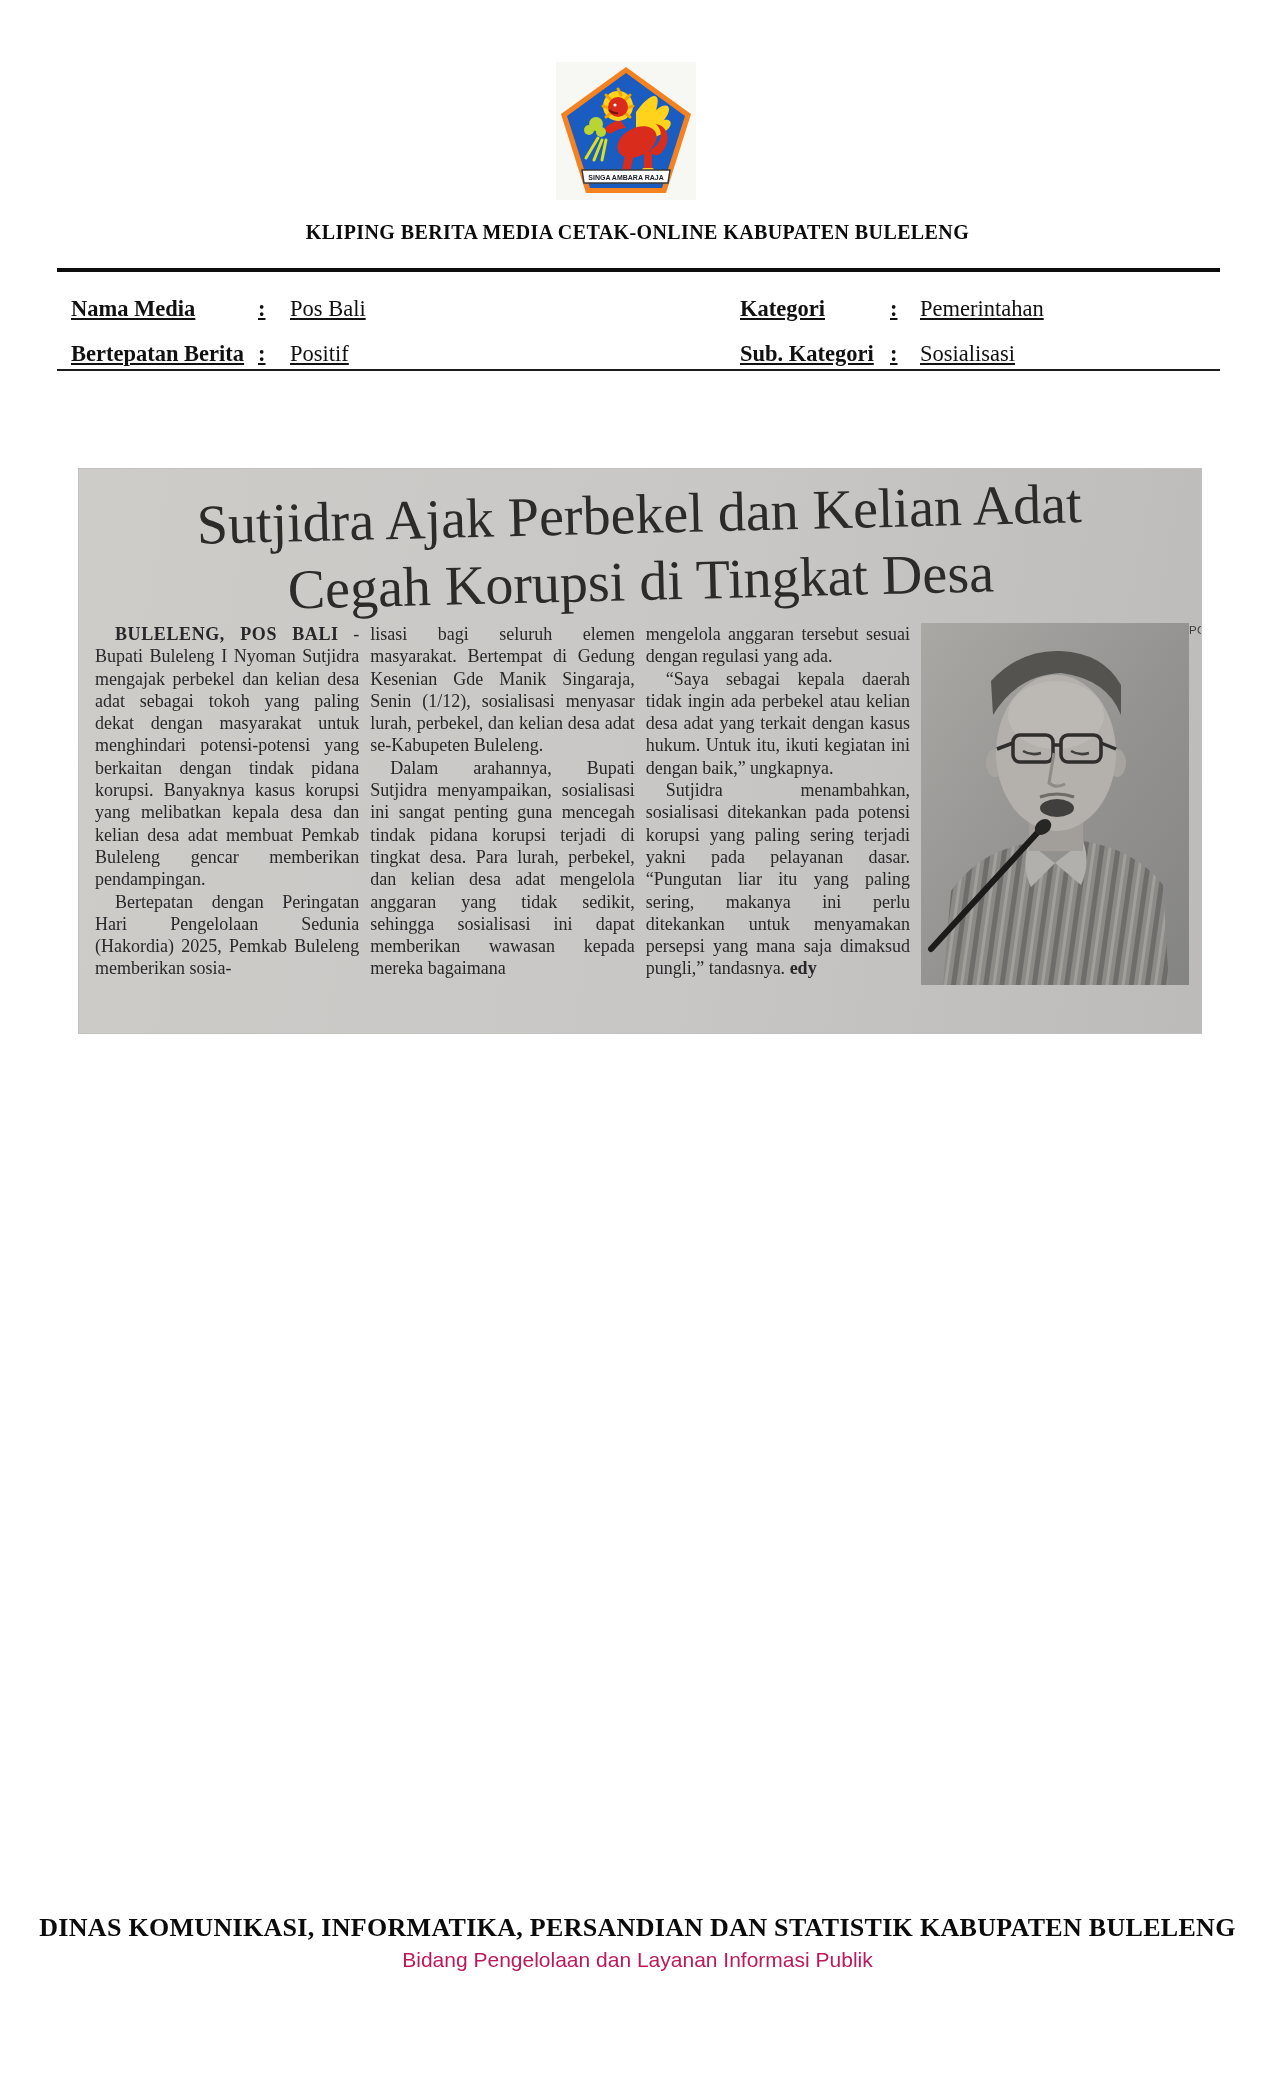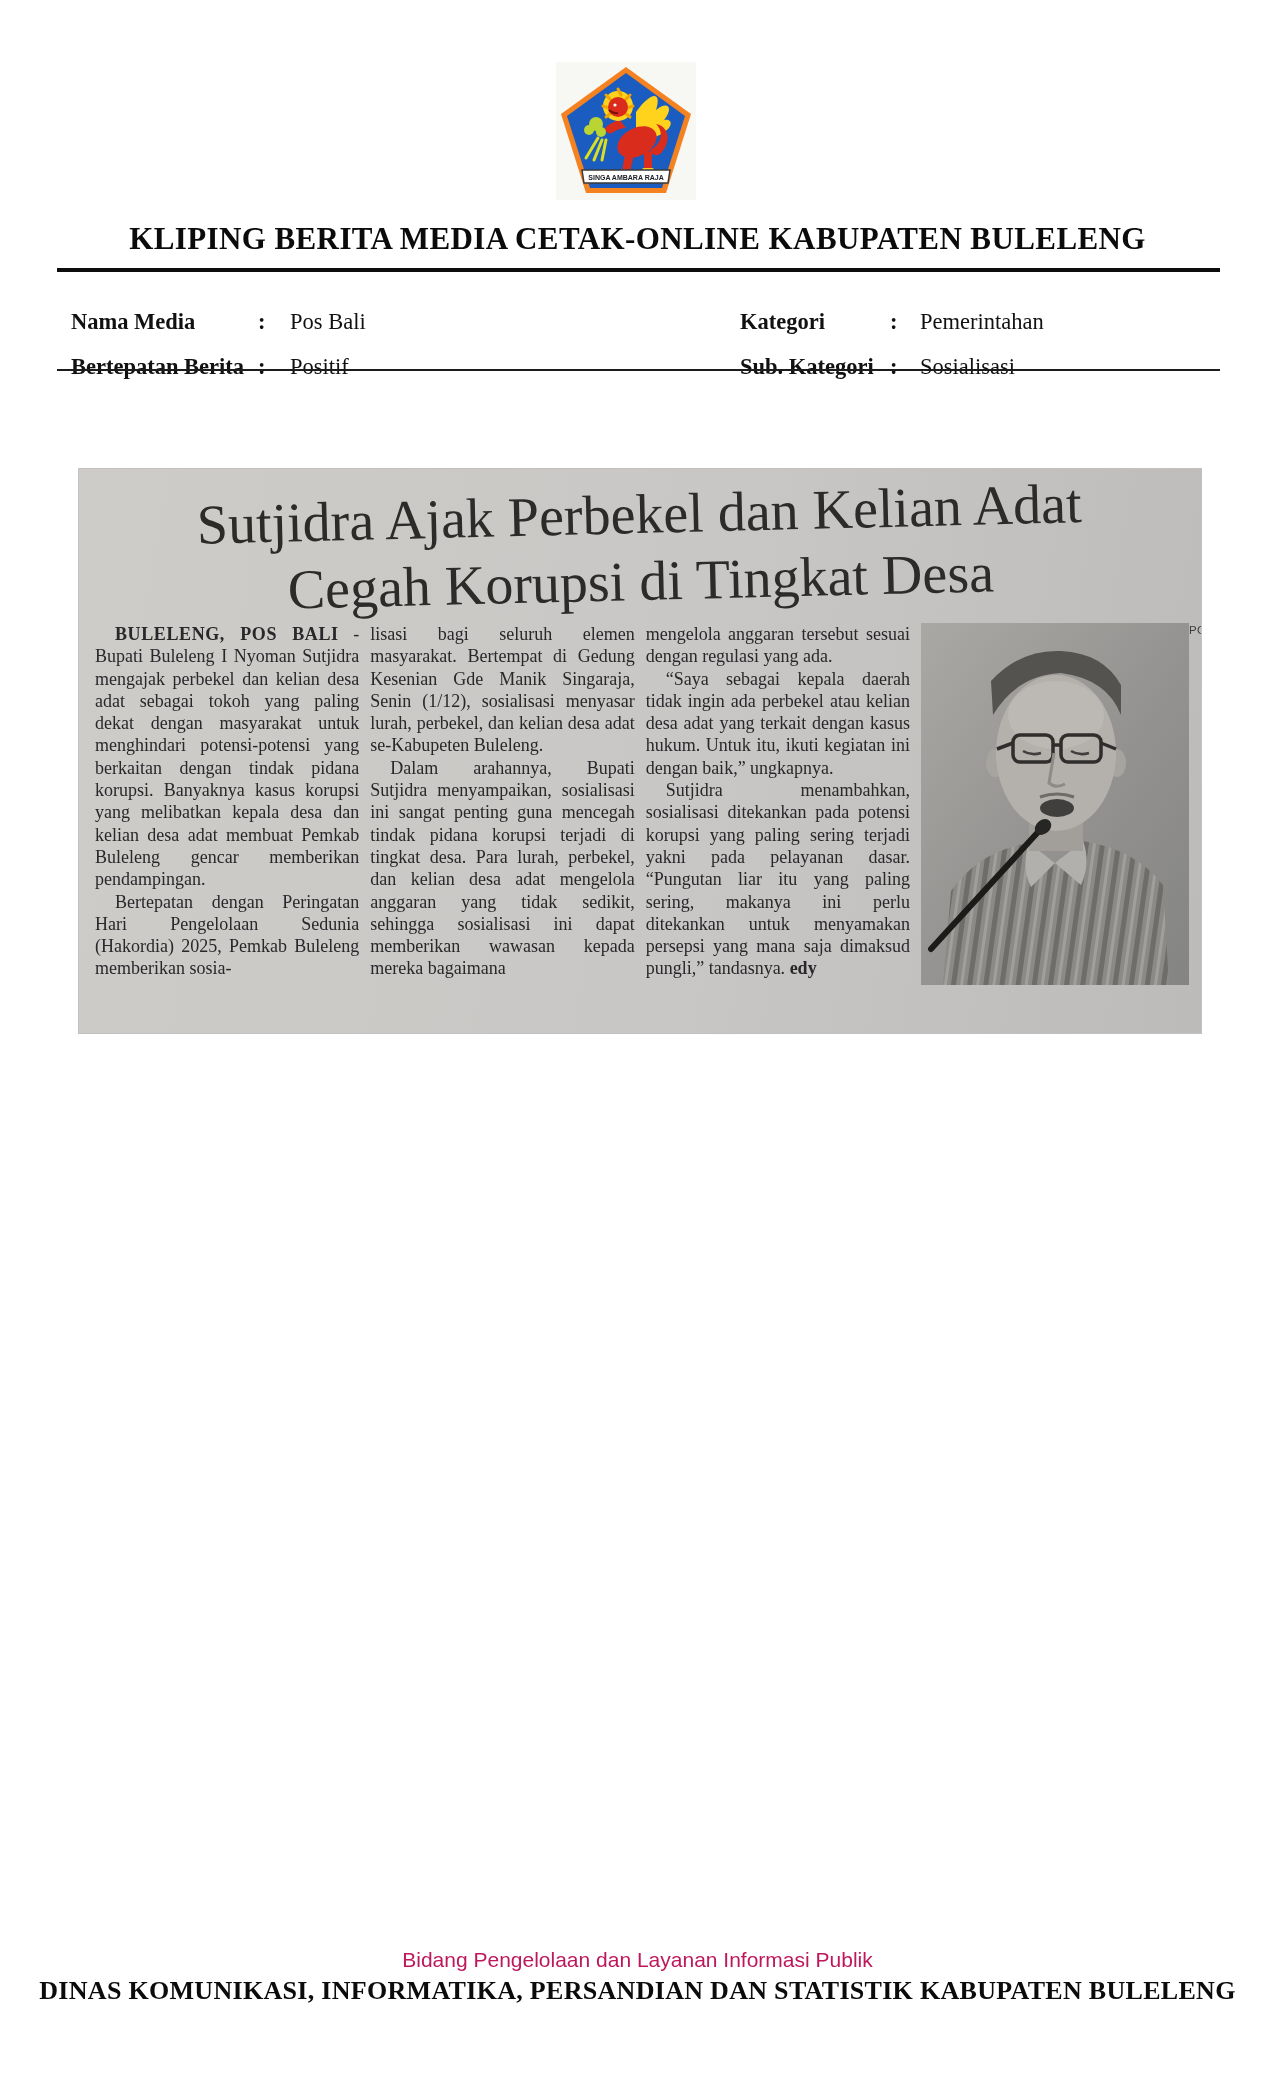--- a/index.html
+++ b/index.html
@@ -7,26 +7,26 @@
     width:1275px;height:2100px;position:relative;background:#ffffff;
     font-family:"Liberation Serif", serif;color:#111;overflow:hidden;
   }
   
   .logo-box{
     position:absolute;left:556px;top:62px;width:140px;height:138px;
     background:#f7f7f4;
   }
   .doc-title{
     position:absolute;top:221px;left:0;width:100%;text-align:center;
-    font-size:31px;font-weight:bold;letter-spacing:.4px;color:#0b0b0b;
+    font-size:20px;font-weight:bold;letter-spacing:.4px;color:#0b0b0b;
     white-space:nowrap;
   }
   .rule-thick{position:absolute;top:268px;left:57px;width:1163px;height:4px;background:#0d0d0d;}
   .rule-thin {position:absolute;top:369px;left:57px;width:1163px;height:2px;background:#1c1c1c;}
-  .meta{position:absolute;left:57px;top:299px;width:1163px;font-size:22.5px;}
+  .meta{position:absolute;left:57px;top:286px;width:1163px;font-size:22.5px;text-decoration:underline;}
   .meta-row{display:flex;align-items:center;height:45px;padding-left:14px;}
   .cell-l{display:flex;width:669px;}
   .cell-r{display:flex;}
   .m-lbl{font-weight:bold;width:187px;}
   .m-sep{width:32px;font-weight:bold;}
   .m-lbl-r{font-weight:bold;width:150px;}
   .m-sep-r{width:30px;font-weight:bold;}
   .m-val{font-weight:normal;}
   
   .clipping{
@@ -59,21 +59,21 @@
   .photo-caption{
     font-family:"Liberation Sans",sans-serif;font-weight:bold;font-size:20px;
     color:#1d1d1f;text-align:center;margin-top:1px;
   }
   
   .footer-line1{
     position:absolute;top:1948px;left:0;width:100%;text-align:center;
     font-family:"Liberation Sans",sans-serif;font-size:21px;color:#be185d;
   }
   .footer-line2{
-    position:absolute;top:1976px;left:0;width:100%;text-align:center;
+    position:absolute;top:1913px;left:0;width:100%;text-align:center;
     font-family:"Liberation Serif",serif;font-weight:bold;font-size:26px;
     letter-spacing:.3px;color:#0b0b0b;white-space:nowrap;
   }
 </style>
 </head>
 <body>
 
 <div class="logo-box">
   <svg width="140" height="138" viewBox="0 0 140 138" xmlns="http://www.w3.org/2000/svg">
 

